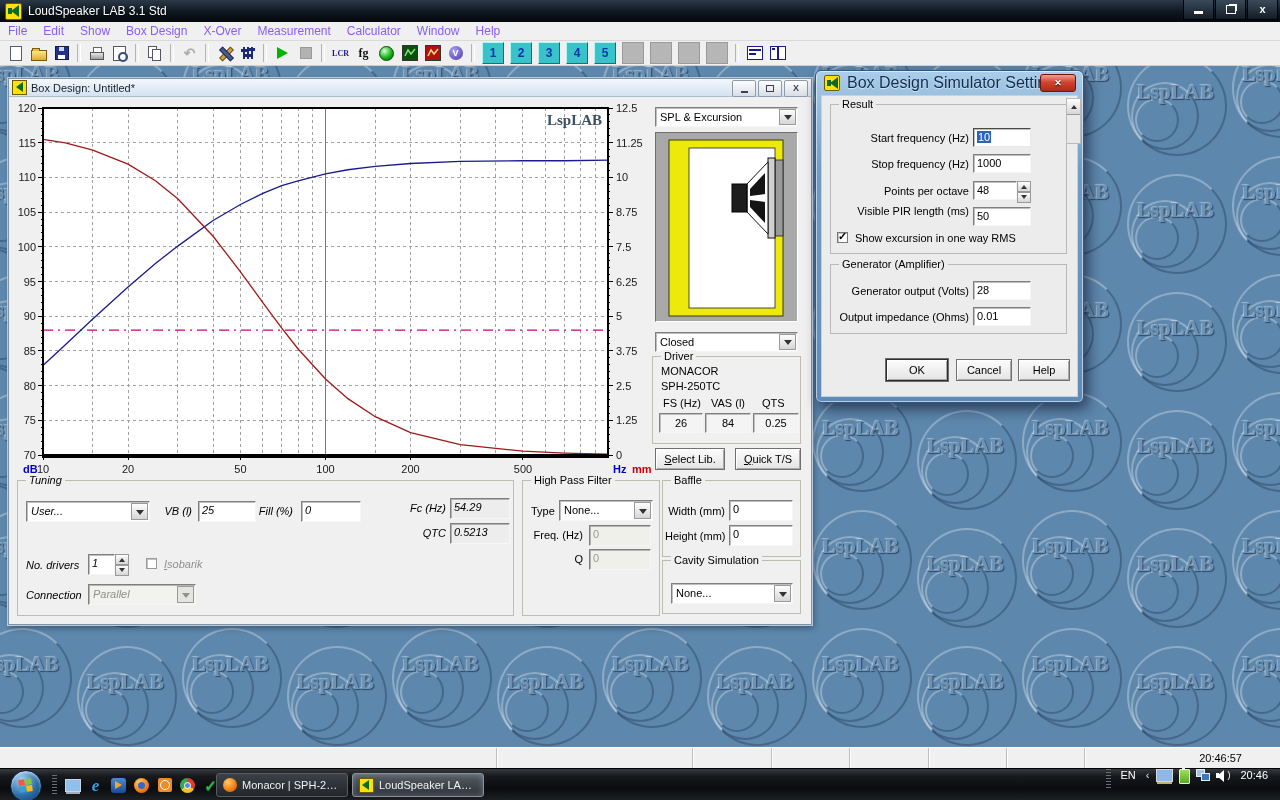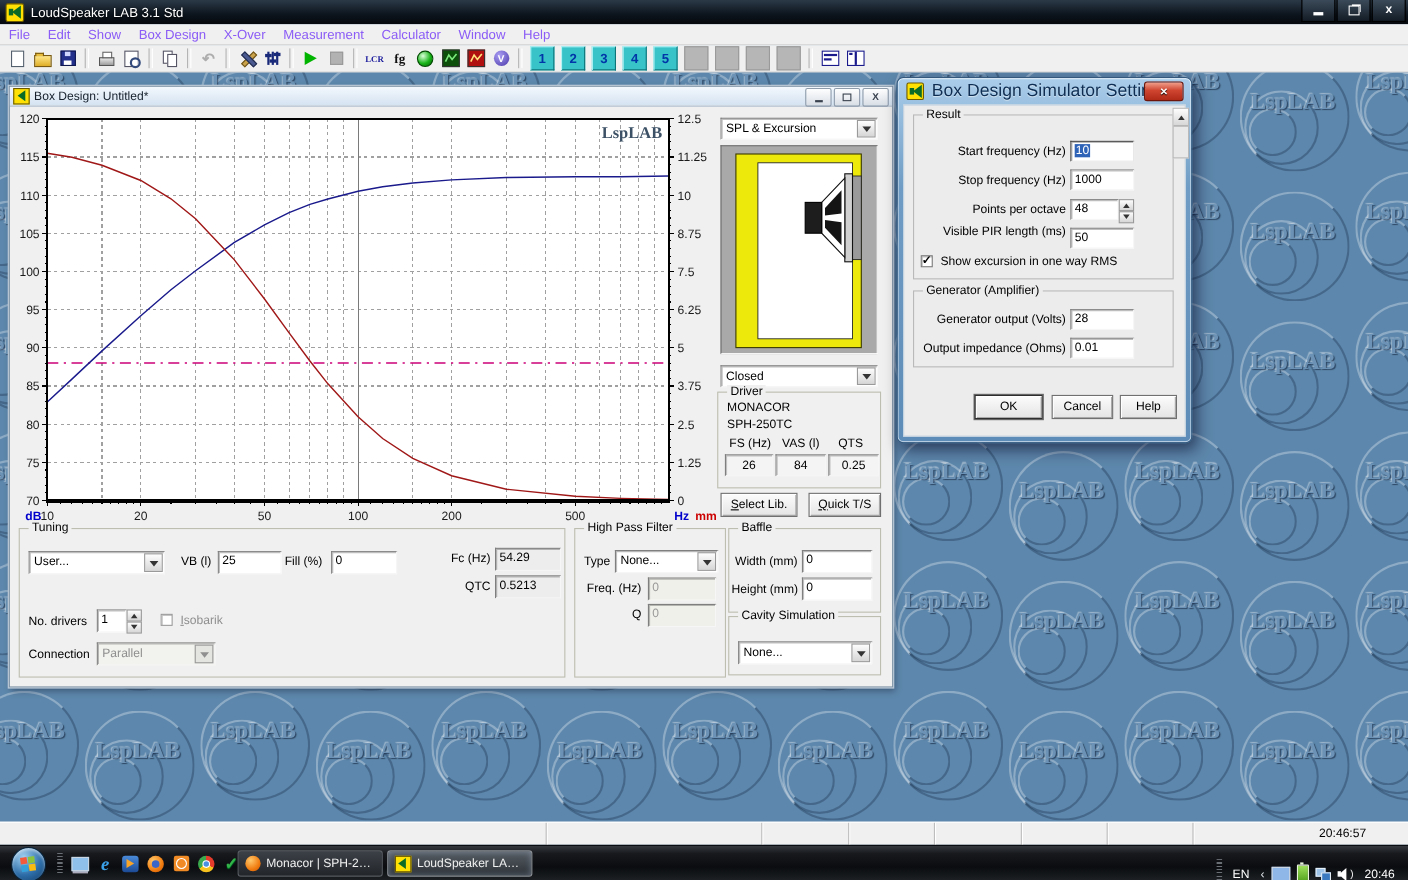--- a/index.html
+++ b/index.html
@@ -131,21 +131,21 @@
   .ql-clock i{width:8px;height:8px;border-radius:50%;border:1.5px solid #fff;}
   .ql-chrome{width:15px;height:15px;border-radius:50%;background:conic-gradient(#e53b2c 0 33%,#f7c21e 0 66%,#3aa94e 0 100%);position:relative;}
   .ql-chrome::after{content:'';position:absolute;left:4px;top:4px;width:7px;height:7px;border-radius:50%;background:#4a90e2;border:1.5px solid #fff;box-sizing:border-box;}
   .ql-check{color:#35b24a;font-size:15px;font-weight:bold;line-height:1;text-shadow:0 1px 1px #0a3;}
   .task{position:absolute;top:4px;height:24px;border-radius:3px;border:1px solid #585d63;background:linear-gradient(#3c4147,#22252a);display:flex;align-items:center;padding:0 6px;box-sizing:border-box;color:#f0f0f0;font-size:11px;white-space:nowrap;overflow:hidden;}
   .task.active{background:linear-gradient(#565d64,#2c3136);border-color:#8b9197;box-shadow:inset 0 0 6px rgba(200,220,255,.35);}
   .task .tlabel{margin-left:5px;overflow:hidden;text-overflow:ellipsis;}
   .mini-ff{width:14px;height:14px;border-radius:50%;background:radial-gradient(circle at 35% 30%,#ffc76a,#f07c10 60%,#c85404);flex:none;}
   .mini-app{width:13px;height:13px;background:#ffe104;border:1px solid #6d5a00;position:relative;flex:none;}
   .mini-app::after{content:'';position:absolute;left:2px;top:1px;width:0;height:0;border-top:5px solid transparent;border-bottom:5px solid transparent;border-right:7px solid #0b6b26;}
-  #tray{position:absolute;right:6px;top:0;height:32px;display:flex;align-items:flex-end;color:#fff;}
+  #tray{position:absolute;right:6px;top:0;height:32px;display:flex;align-items:flex-start;color:#fff;}
   #tray .lang{font-size:11px;margin:0 6px;}
   #tray .tarr{font-size:11px;color:#dfe5ea;margin:0 4px;}
   .tr-kbd{width:15px;height:11px;background:#8fb8e8;border:1px solid #d0d8e2;margin:0 3px;box-shadow:0 3px 0 -1px #c8b060;}
   .tr-batt{width:9px;height:13px;background:linear-gradient(#9ee05a,#5aa824);border:1px solid #e8f4dc;border-radius:1px;margin:0 3px;position:relative;}
   .tr-batt::after{content:'';position:absolute;left:2px;top:-3px;width:3px;height:2px;background:#e8f4dc;}
   .tr-net{width:14px;height:12px;position:relative;margin:0 3px;}
   .tr-net::before{content:'';position:absolute;left:0;top:0;width:7px;height:6px;background:#9fc4ea;border:1px solid #e6eef6;}
   .tr-net::after{content:'';position:absolute;right:0;bottom:0;width:7px;height:6px;background:#3a78c0;border:1px solid #e6eef6;}
   .tr-vol{position:relative;width:15px;height:13px;margin:0 3px;}
   .tr-vol::before{content:'';position:absolute;left:0;top:4px;width:3px;height:5px;background:#fff;}
@@ -1046,21 +1046,21 @@
         <span class="lbl" style="left:10px;top:40px;">FS (Hz)</span>
         <span class="lbl" style="left:58px;top:40px;">VAS (l)</span>
         <span class="lbl" style="left:109px;top:40px;">QTS</span>
         <span class="valbox" style="left:6px;top:56px;width:42px;height:18px;">26</span>
         <span class="valbox" style="left:52px;top:56px;width:44px;height:18px;">84</span>
         <span class="valbox" style="left:100px;top:56px;width:44px;height:18px;">0.25</span>
       </div>
       <div class="btn" style="left:646px;top:369px;width:70px;height:22px;"><u>S</u>elect Lib.</div>
       <div class="btn" style="left:726px;top:369px;width:66px;height:22px;"><u>Q</u>uick T/S</div>
 
-      <div class="grp" style="left:8px;top:401px;width:497px;height:136px;">
+      <div class="grp" style="left:8px;top:401px;width:497px;height:136px;font-style:italic;">
         <span class="grp-t">Tuning</span>
         <div class="combo" style="left:8px;top:20px;width:124px;height:21px;">
           <span class="cv">User...</span>
           <span class="ca">
               <i class="tri-d"></i>
             </span>
         </div>
         <span class="lbl r" style="left:118px;top:24px;width:56px;">VB (l)</span>
         <div class="field" style="left:180px;top:20px;width:58px;height:21px;">25</div>
         <span class="lbl r" style="left:215px;top:24px;width:60px;">Fill (%)</span>

